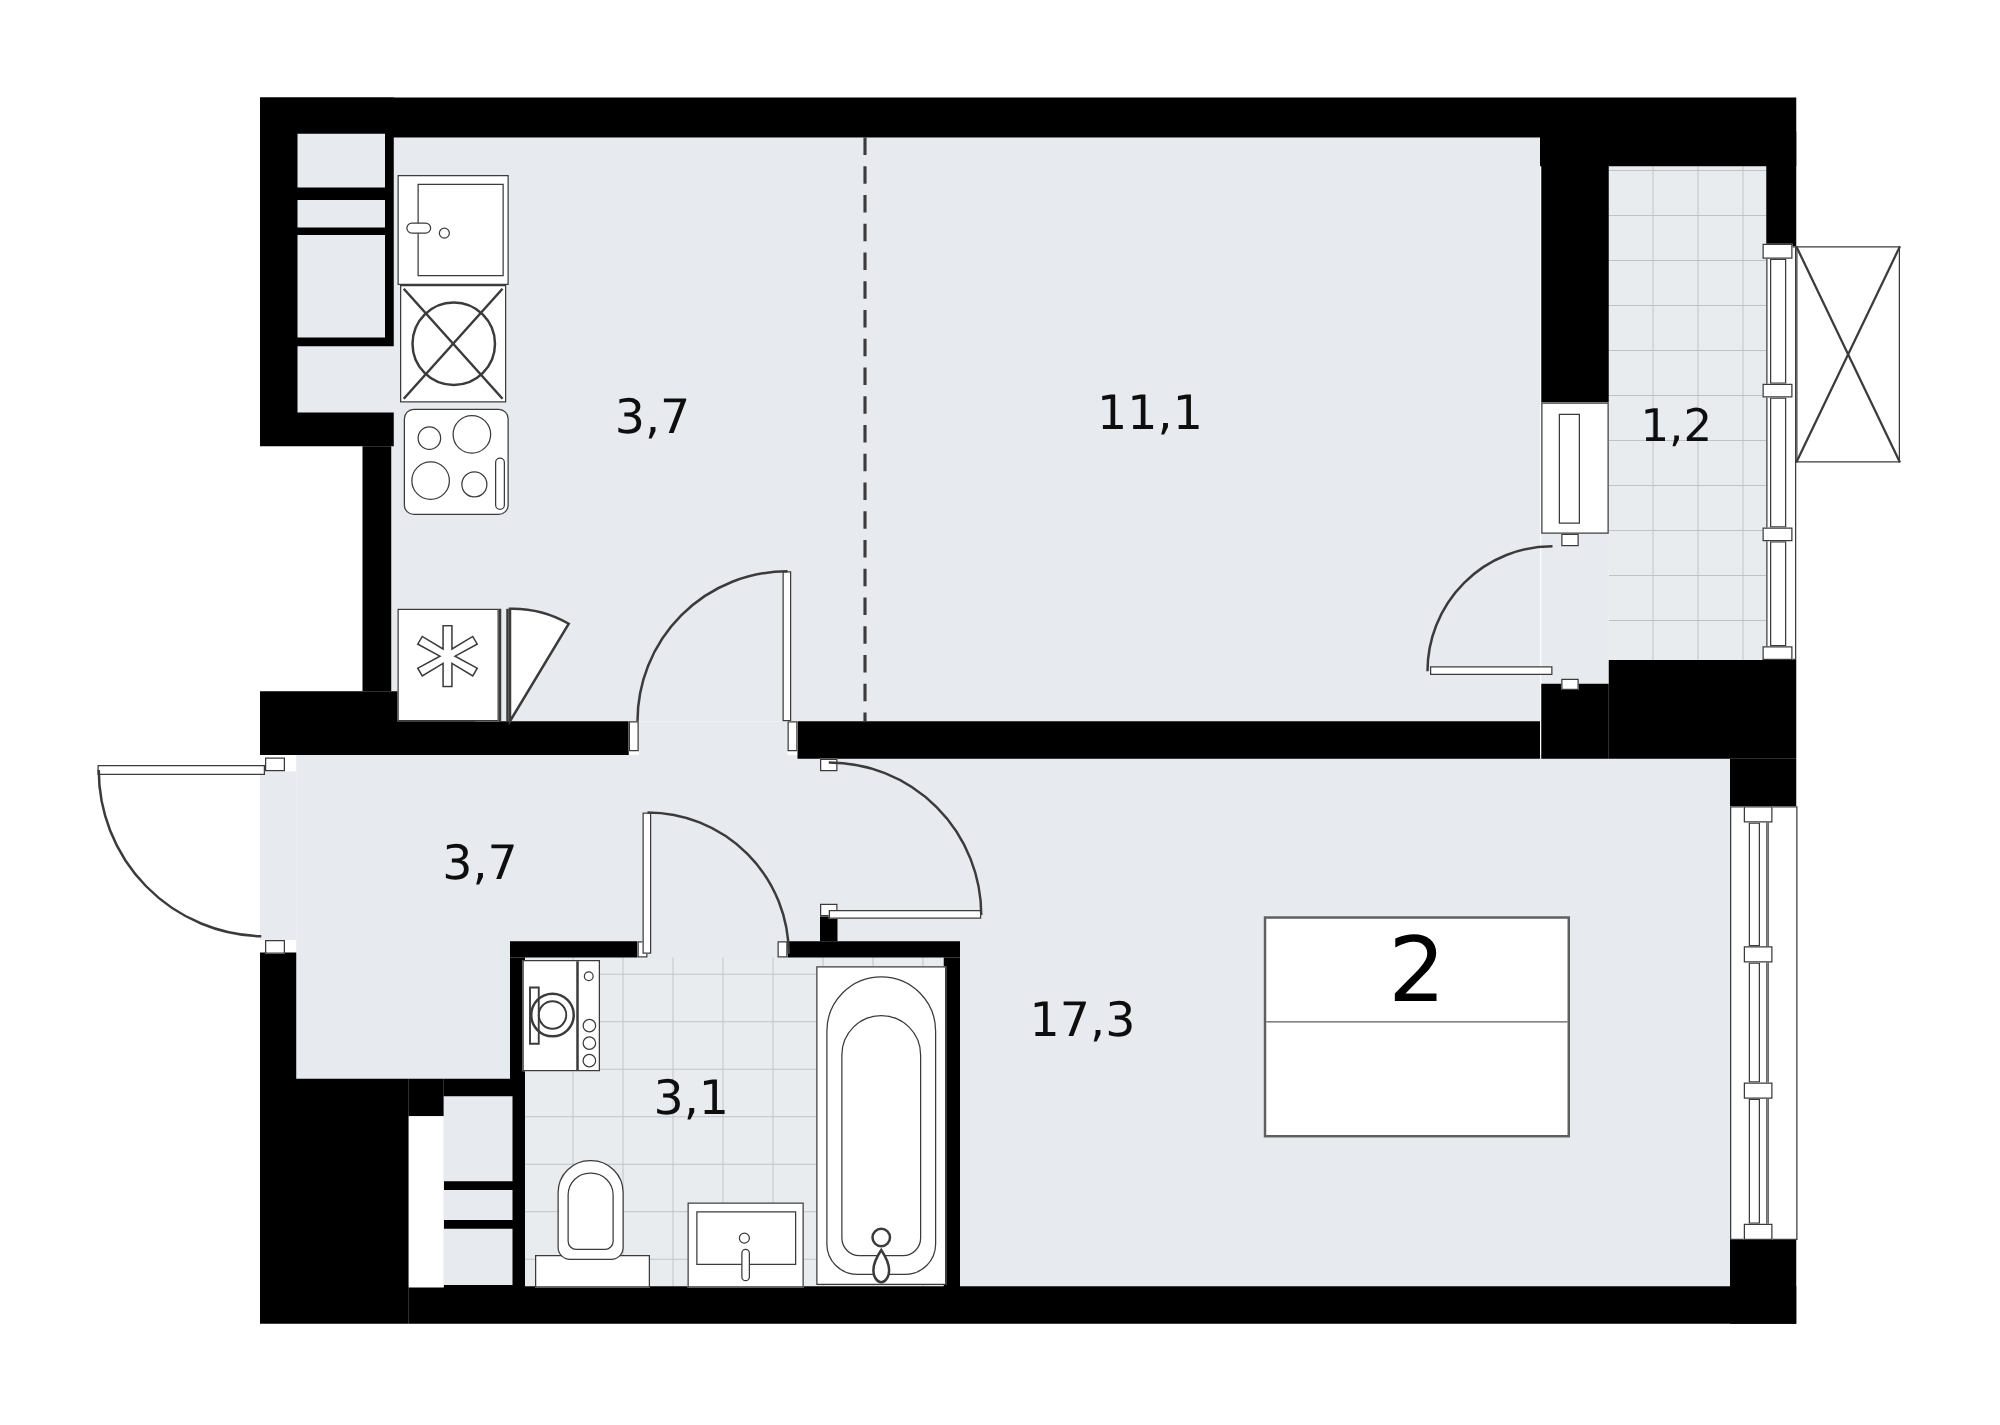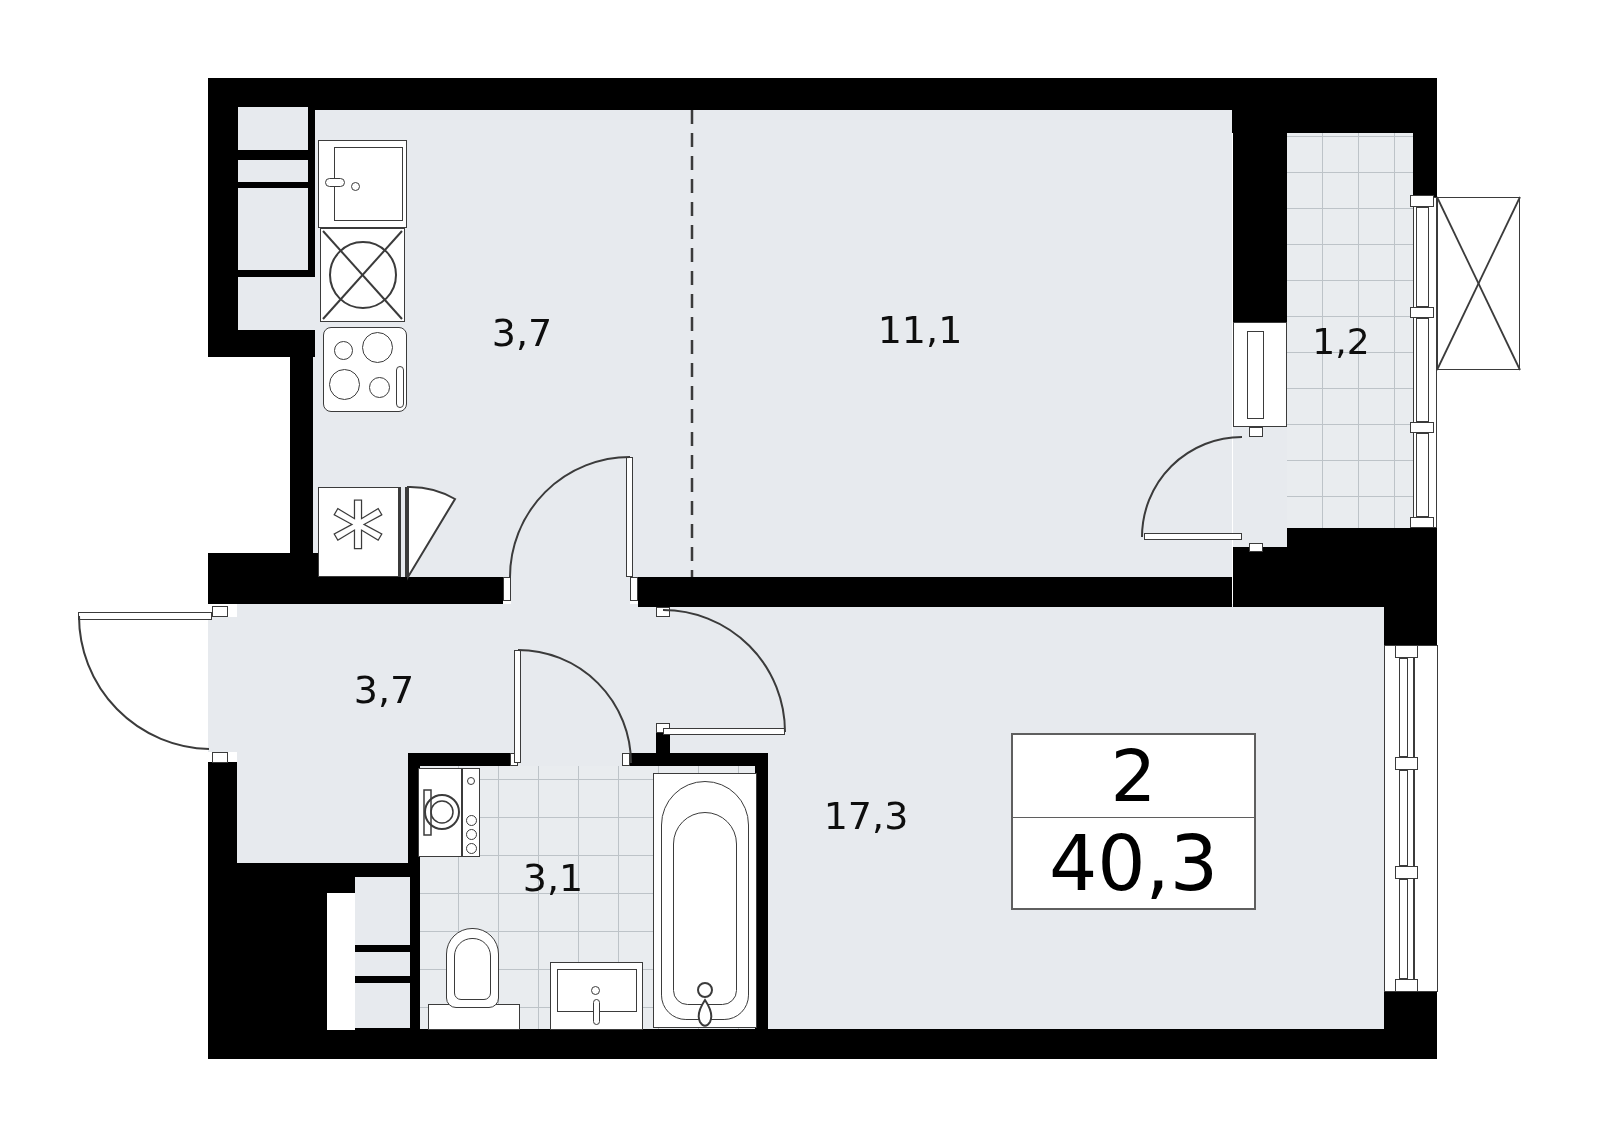--- a/index.html
+++ b/index.html
@@ -184,14 +184,13 @@
 
 <div class="lbl" style="left:522px;top:333px">3,7</div>
 <div class="lbl" style="left:920px;top:330px">11,1</div>
 <div class="lbl lbl-small" style="left:1341px;top:341px">1,2</div>
 <div class="lbl" style="left:384px;top:690px">3,7</div>
 <div class="lbl" style="left:553px;top:878px">3,1</div>
 <div class="lbl" style="left:866px;top:816px">17,3</div>
 
 <div id="infoBox">
   <div class="cellTop">2</div>
-  <div class="cellBottom">40,3</div>
 </div>
 
 </body></html>

